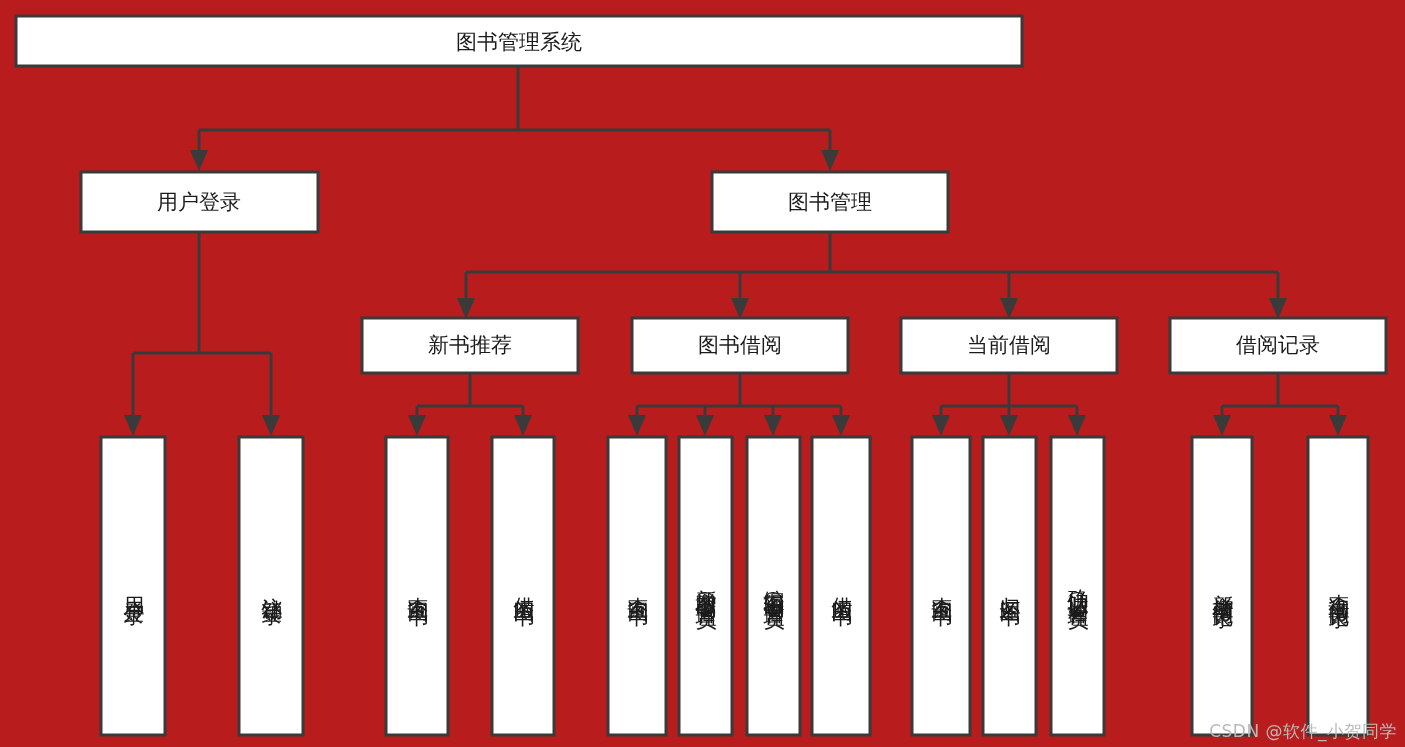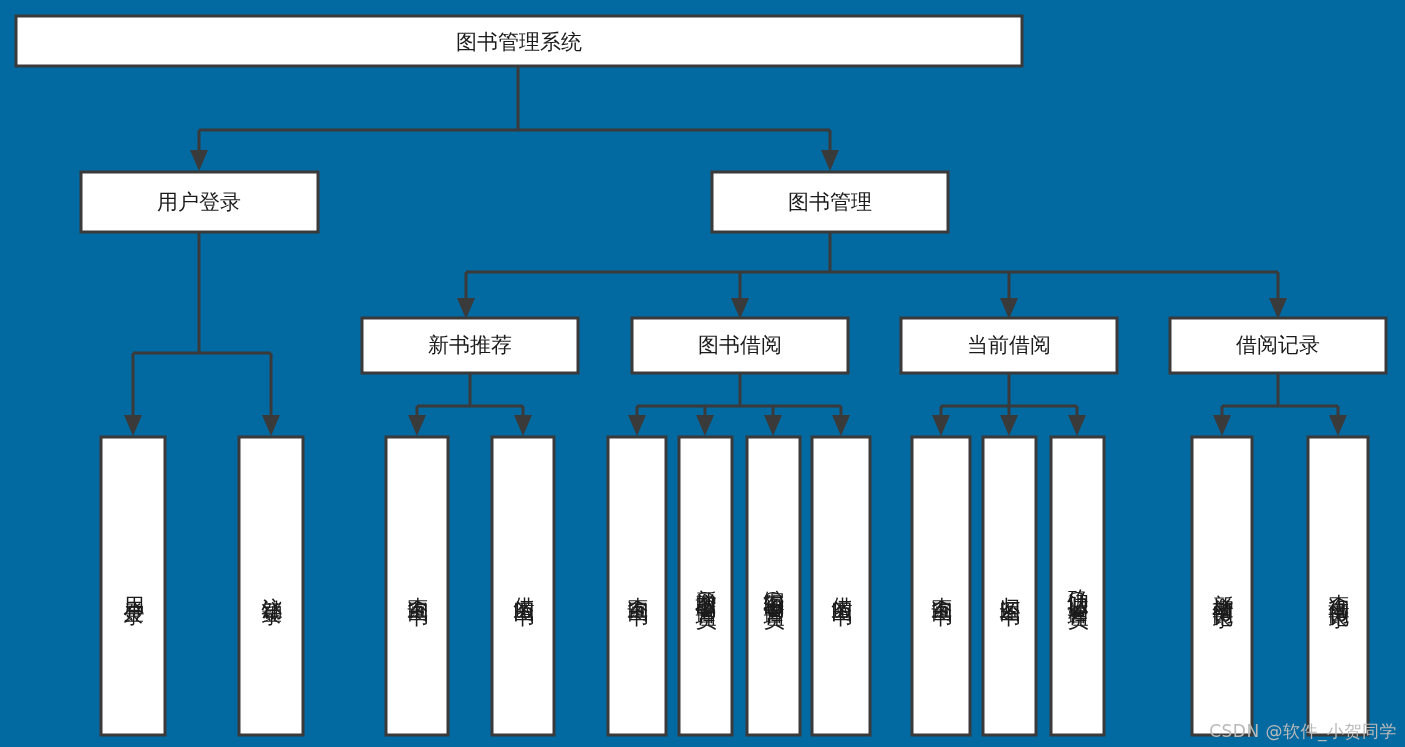--- a/index.html
+++ b/index.html
@@ -11,21 +11,21 @@
   body {
     width: 1405px;
     height: 747px;
     overflow: hidden;
     font-family: "DejaVu Sans", "Liberation Sans", sans-serif;
   }
   #diagram-root {
     position: relative;
     width: 1405px;
     height: 747px;
-    background: #0369a1;
+    background: #b91c1c;
   }
   svg#tree-svg {
     position: absolute;
     top: 0;
     left: 0;
     width: 1405px;
     height: 747px;
     display: block;
   }
   .node-box {

